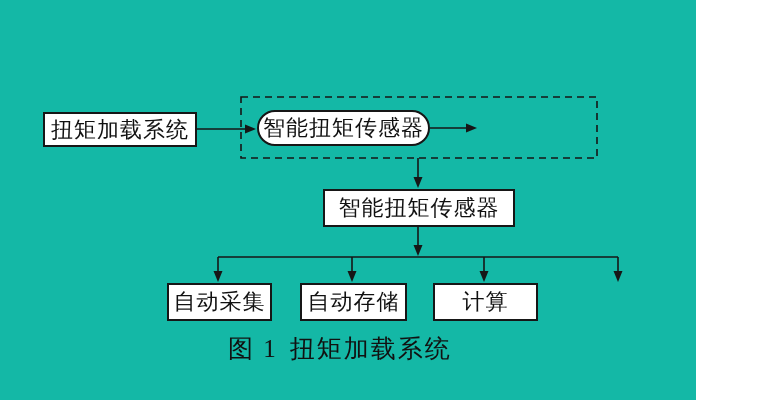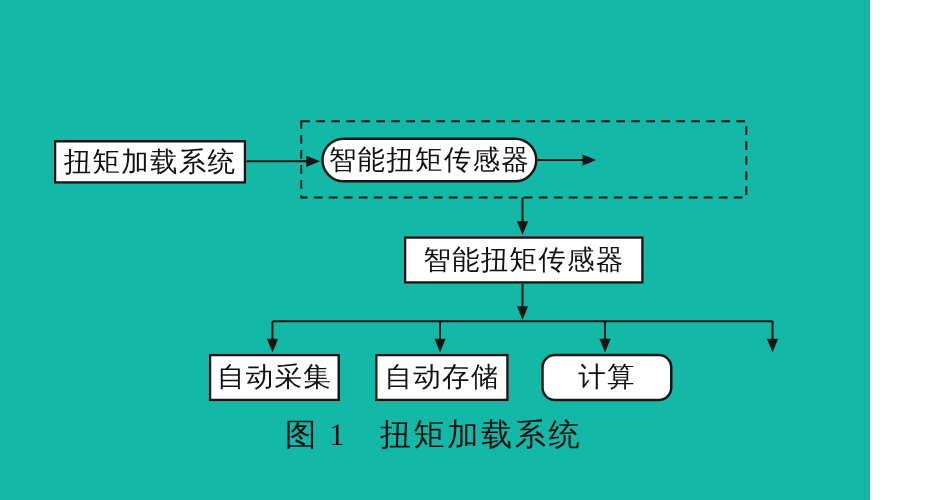--- a/index.html
+++ b/index.html
@@ -35,29 +35,29 @@
     line-height: 1;
     white-space: nowrap;
     letter-spacing: 1px;
   }
   .n-torque   { left: 43px;  top: 112px; width: 154px; height: 35px; }
   .n-sensor   { left: 257px; top: 110px; width: 173px; height: 36px; border-radius: 18px; }
   .n-admod    { left: 478px; top: 110px; width: 104px; height: 37px; }
   .n-instr    { left: 323px; top: 189px; width: 192px; height: 38px; border-width: 2.5px; }
   .n-collect  { left: 167px; top: 283px; width: 105px; height: 38px; }
   .n-store    { left: 300px; top: 283px; width: 107px; height: 38px; }
-  .n-compute  { left: 433px; top: 283px; width: 105px; height: 38px; border-radius: 11px; }
+  .n-compute  { left: 433px; top: 283px; width: 105px; height: 38px; }
   .n-query    { left: 565px; top: 283px; width: 105px; height: 38px; }
   .caption {
     position: absolute;
     left: 228px;
     top: 334px;
     display: flex;
     align-items: baseline;
-    gap: 26px;
+    gap: 12px;
     font-size: 25px;
     line-height: 1.2;
     letter-spacing: 2px;
     white-space: nowrap;
   }
 </style>
 </head>
 <body>
 
 <div class="canvas">

